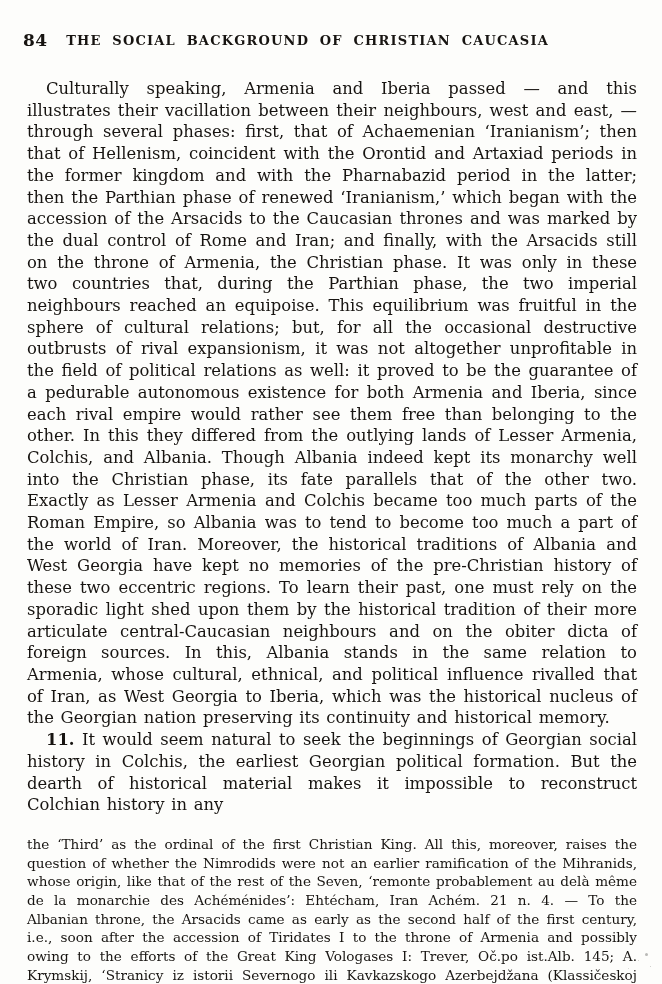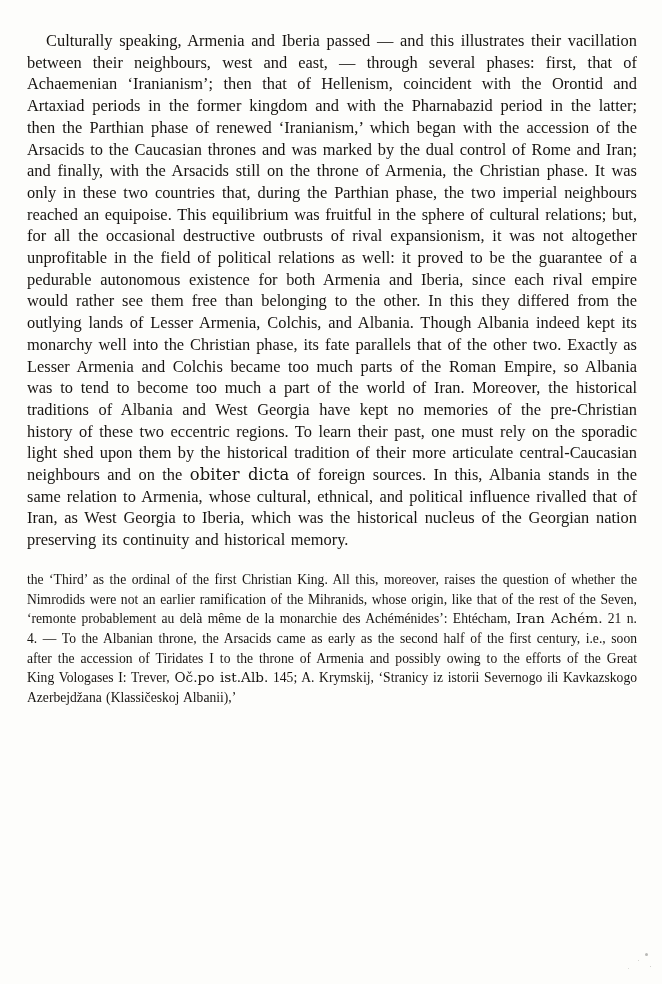--- a/index.html
+++ b/index.html
@@ -56,42 +56,47 @@
   .footnote {
     margin-top: 19px;
     font-size: 13.6px;
     line-height: 18.7px;
     text-align: justify;
     word-spacing: 1px;
   }
   .fn-para {
     margin: 0;
   }
-  .run-normal { font-style: normal; font-weight: inherit; font-family: Liberation Serif, serif; }
+  .run-normal { font-style: normal; font-weight: inherit; }
   .run-italic { }
   .run-bold   { font-weight: 700; }
   
   .speck {
     position: absolute;
     right: 14px;
     bottom: 28px;
     width: 3px;
     height: 3px;
     background: #b9b9b6;
     border-radius: 50%;
     box-shadow: -8px 6px 0 -1px #c7c7c4, -18px 14px 0 -1px #cfcfcc, 4px 12px 0 -1px #c2c2bf;
   }
 </style>
 </head>
 <body>
 
 <div class="page">
+  <header class="running-head">
+    <span class="page-num">84</span>
+    <span class="head-title">THE SOCIAL BACKGROUND OF CHRISTIAN CAUCASIA</span>
+  </header>
 
   <main class="body-text">
     <p class="para"><span class="run-normal">Culturally speaking, Armenia and Iberia passed — and this illustrates their vacillation between their neighbours, west and east, — through several phases: first, that of Achaemenian ‘Iranianism’; then that of Hellenism, coincident with the Orontid and Artaxiad periods in the former kingdom and with the Pharnabazid period in the latter; then the Parthian phase of renewed ‘Iranianism,’ which began with the accession of the Arsacids to the Caucasian thrones and was marked by the dual control of Rome and Iran; and finally, with the Arsacids still on the throne of Armenia, the Christian phase.  It was only in these two countries that, during the Parthian phase, the two imperial neighbours reached an equipoise.  This equilibrium was fruitful in the sphere of cultural relations; but, for all the occasional destructive outbrusts of rival expansionism, it was not altogether unprofitable in the field of political relations as well: it proved to be the guarantee of a pedurable autonomous existence for both Armenia and Iberia, since each rival empire would rather see them free than belonging to the other.  In this they differed from the outlying lands of Lesser Armenia, Colchis, and Albania.  Though Albania indeed kept its monarchy well into the Christian phase, its fate parallels that of the other two.  Exactly as Lesser Armenia and Colchis became too much parts of the Roman Empire, so Albania was to tend to become too much a part of the world of Iran.  Moreover, the historical traditions of Albania and West Georgia have kept no memories of the pre-Christian history of these two eccentric regions.  To learn their past, one must rely on the sporadic light shed upon them by the historical tradition of their more articulate central-Caucasian neighbours and on the </span><span class="run-italic">obiter dicta</span><span class="run-normal"> of foreign sources.  In this, Albania stands in the same relation to Armenia, whose cultural, ethnical, and political influence rivalled that of Iran, as West Georgia to Iberia, which was the historical nucleus of the Georgian nation preserving its continuity and historical memory.</span></p>
+    <p class="para"><span class="run-bold">11.</span><span class="run-normal"> It would seem natural to seek the beginnings of Georgian social history in Colchis, the earliest Georgian political formation.  But the dearth of historical material makes it impossible to reconstruct Colchian history in any</span></p>
   </main>
 
   <footer class="footnote">
     <p class="fn-para"><span class="run-normal">the ‘Third’ as the ordinal of the first Christian King.  All this, moreover, raises the question of whether the Nimrodids were not an earlier ramification of the Mihranids, whose origin, like that of the rest of the Seven, ‘remonte probablement au delà même de la monarchie des Achéménides’: Ehtécham, </span><span class="run-italic">Iran Achém.</span><span class="run-normal"> 21 n. 4. — To the Albanian throne, the Arsacids came as early as the second half of the first century, i.e., soon after the accession of Tiridates I to the throne of Armenia and possibly owing to the efforts of the Great King Vologases I: Trever, </span><span class="run-italic">Oč.po ist.Alb.</span><span class="run-normal"> 145; A. Krymskij, ‘Stranicy iz istorii Severnogo ili Kavkazskogo Azerbejdžana (Klassičeskoj Albanii),’ </span></p>
   </footer>
 
   <span class="speck"></span>
 </div>
 
 </body></html>

